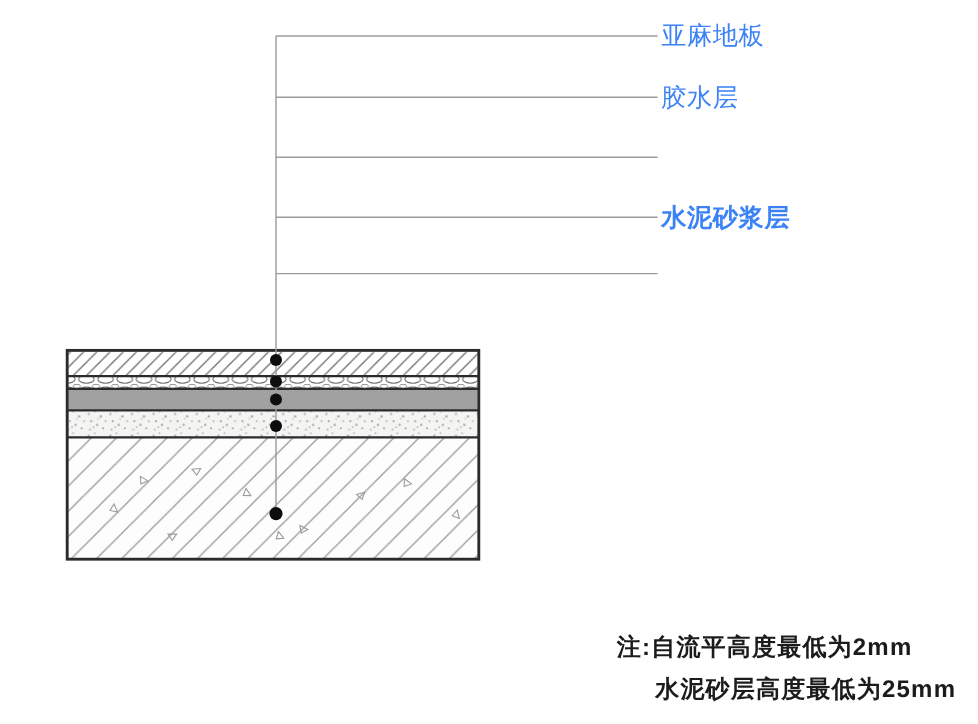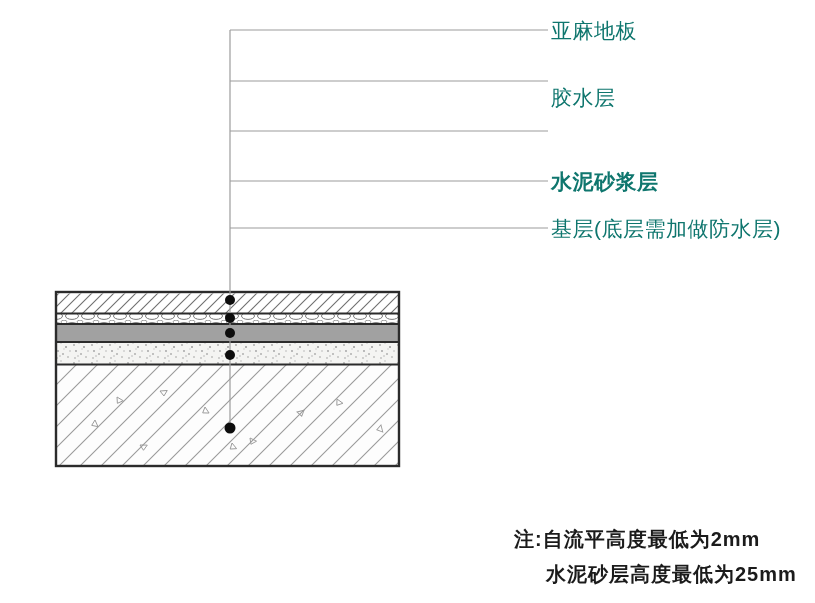--- a/index.html
+++ b/index.html
@@ -23,25 +23,25 @@
     height: 603px;
   }
   .layer-label {
     position: absolute;
     left: 551px;
     height: 23px;
     line-height: 23px;
     font-size: 21px;
     letter-spacing: 0.5px;
     font-weight: 500;
-    color: #0f766e;
+    color: #3b82f6;
     white-space: nowrap;
   }
   .ll-0 { top: 19px; }
-  .ll-1 { top: 70px; margin-top: 16px; }
+  .ll-1 { top: 70px; }
   .ll-2 { top: 120px; }
   .ll-3 { top: 170px; font-weight: bold; }
   .ll-4 { top: 217px; }
   .note-line {
     position: absolute;
     font-size: 20px;
     font-weight: 700;
     letter-spacing: 1px;
     color: #1b1b1b;
     white-space: nowrap;
@@ -130,18 +130,17 @@
       <circle cx="230" cy="318" r="5"></circle>
       <circle cx="230" cy="333" r="5"></circle>
       <circle cx="230" cy="355" r="5"></circle>
       <circle cx="230" cy="428" r="5.5"></circle>
     </g>
   </svg>
 
   <div class="layer-label ll-0">亚麻地板</div>
   <div class="layer-label ll-1">胶水层</div>
   <div class="layer-label ll-3">水泥砂浆层</div>
-  <div class="layer-label ll-4">基层(底层需加做防水层)</div>
 
   <div class="note-line note-1">注:自流平高度最低为2mm</div>
   <div class="note-line note-2">水泥砂层高度最低为25mm</div>
 
 </div>
 
 </body></html>

